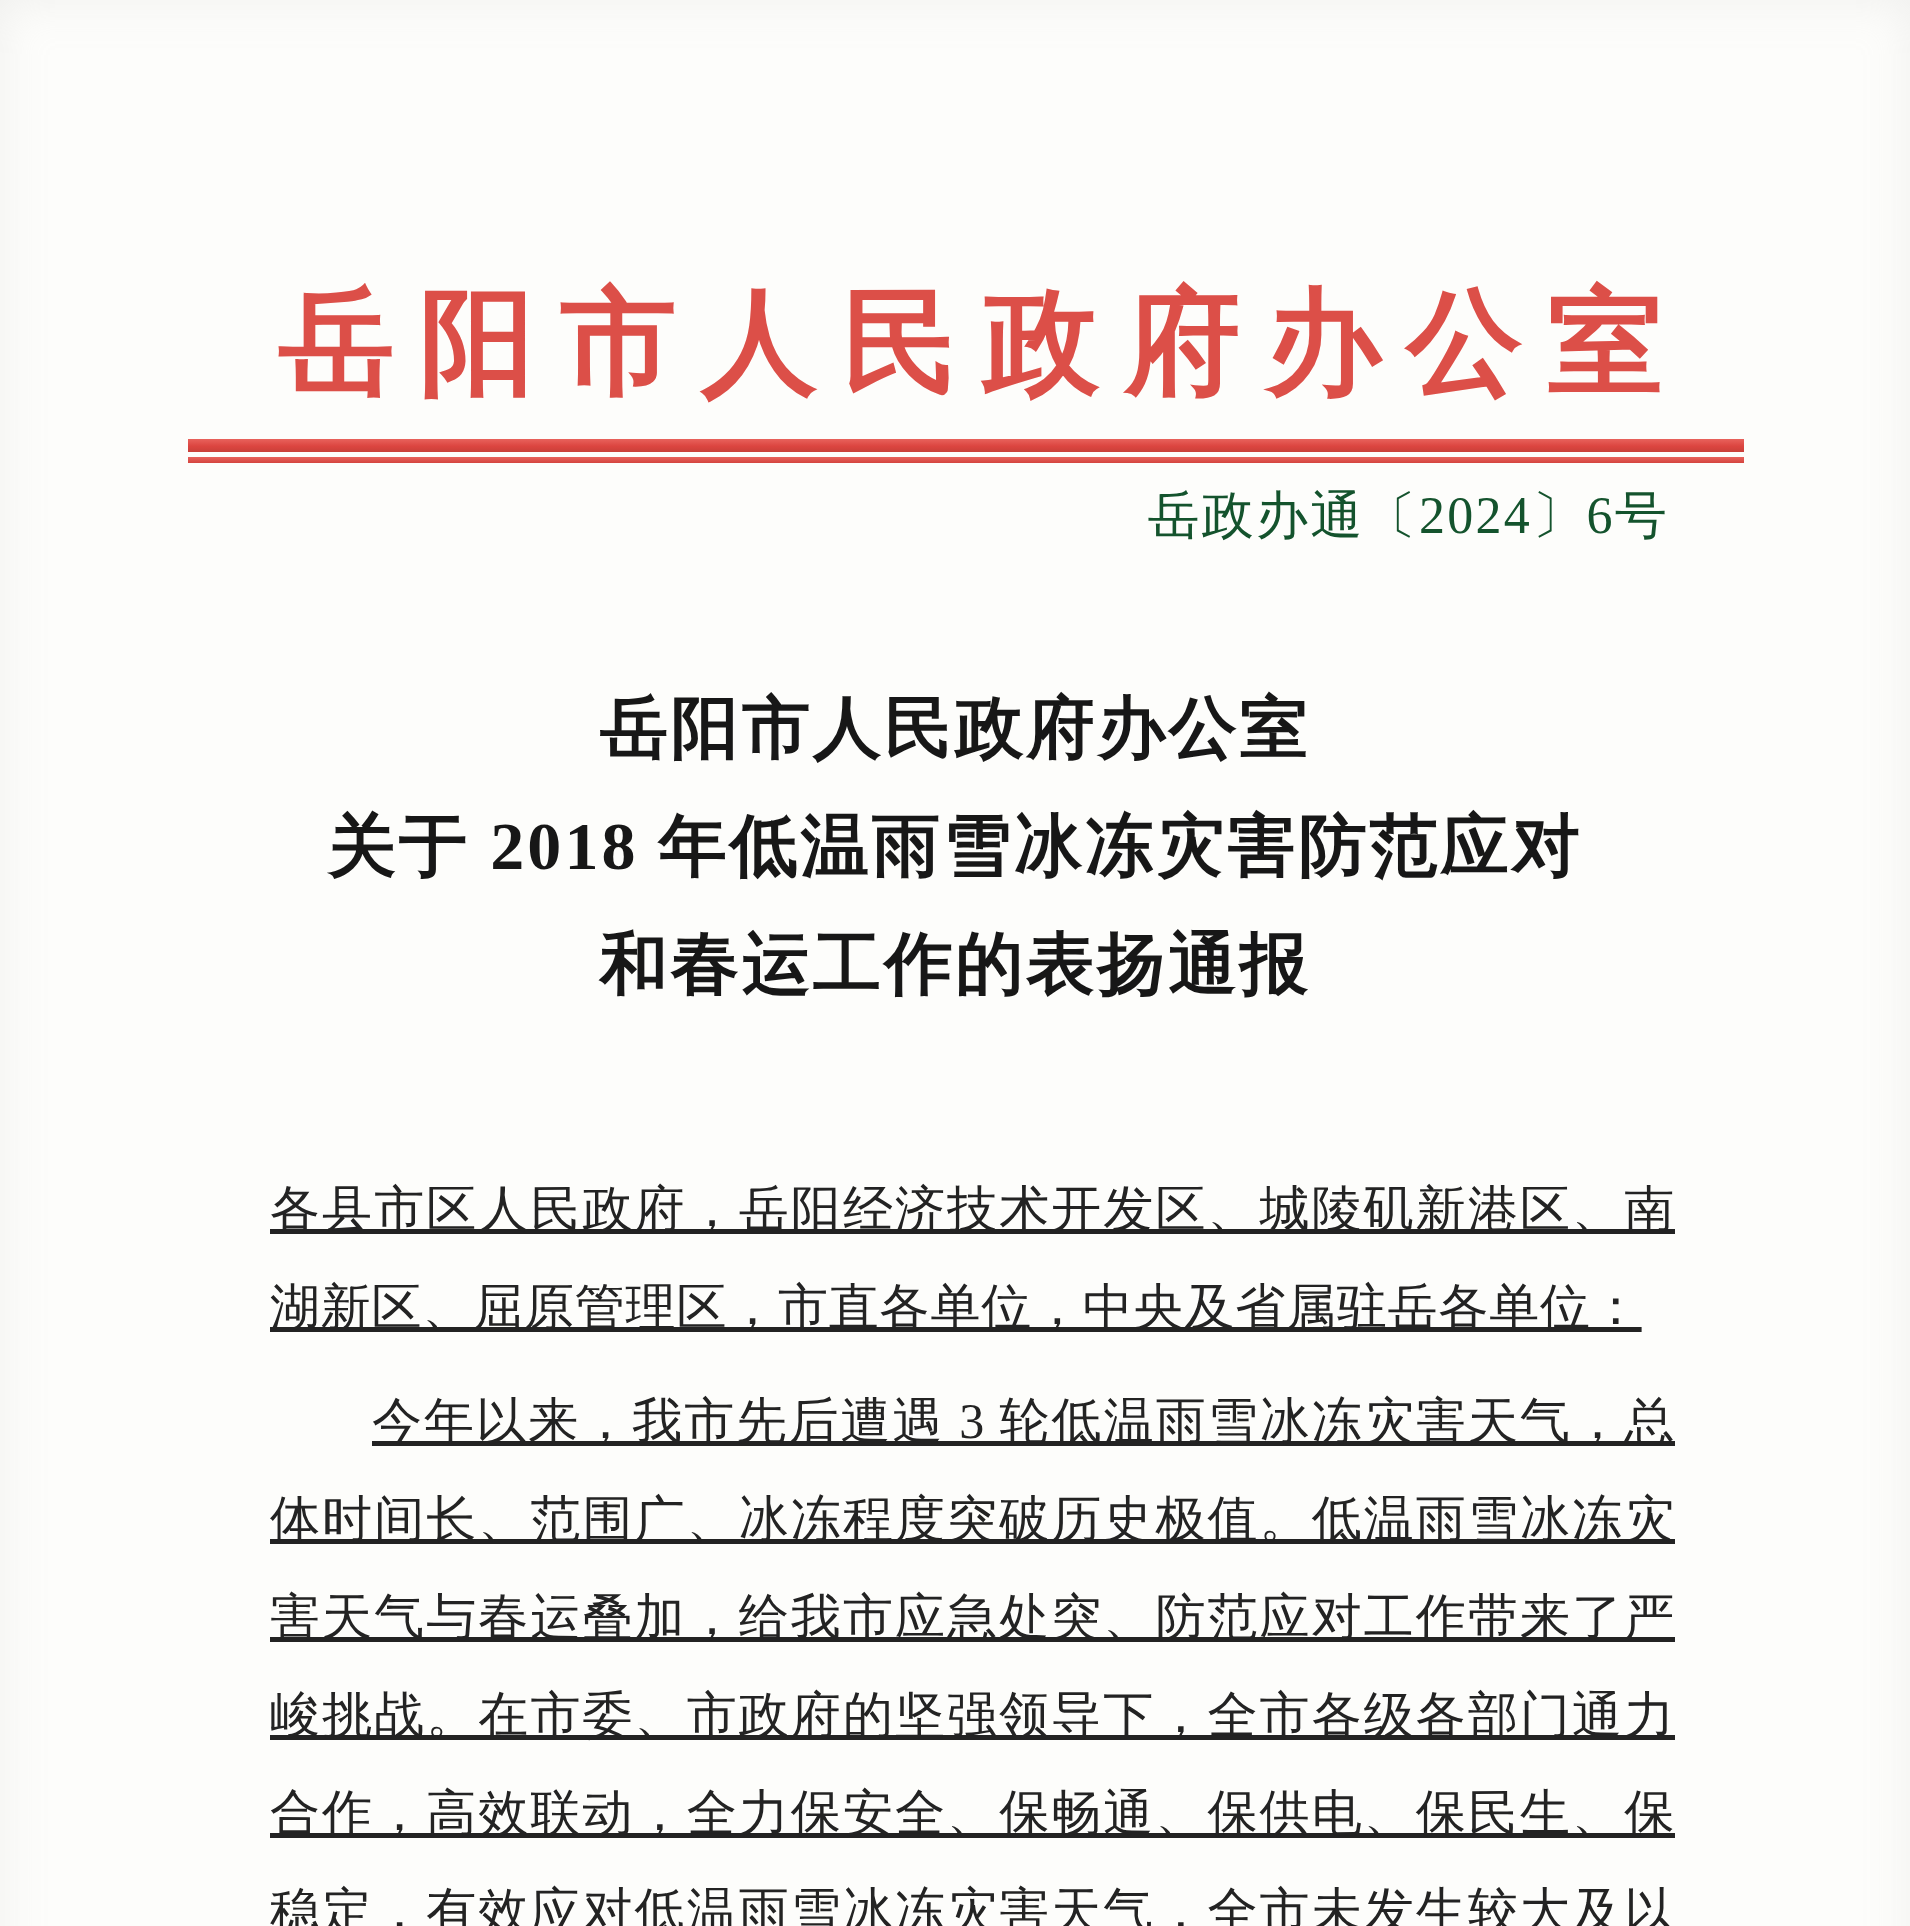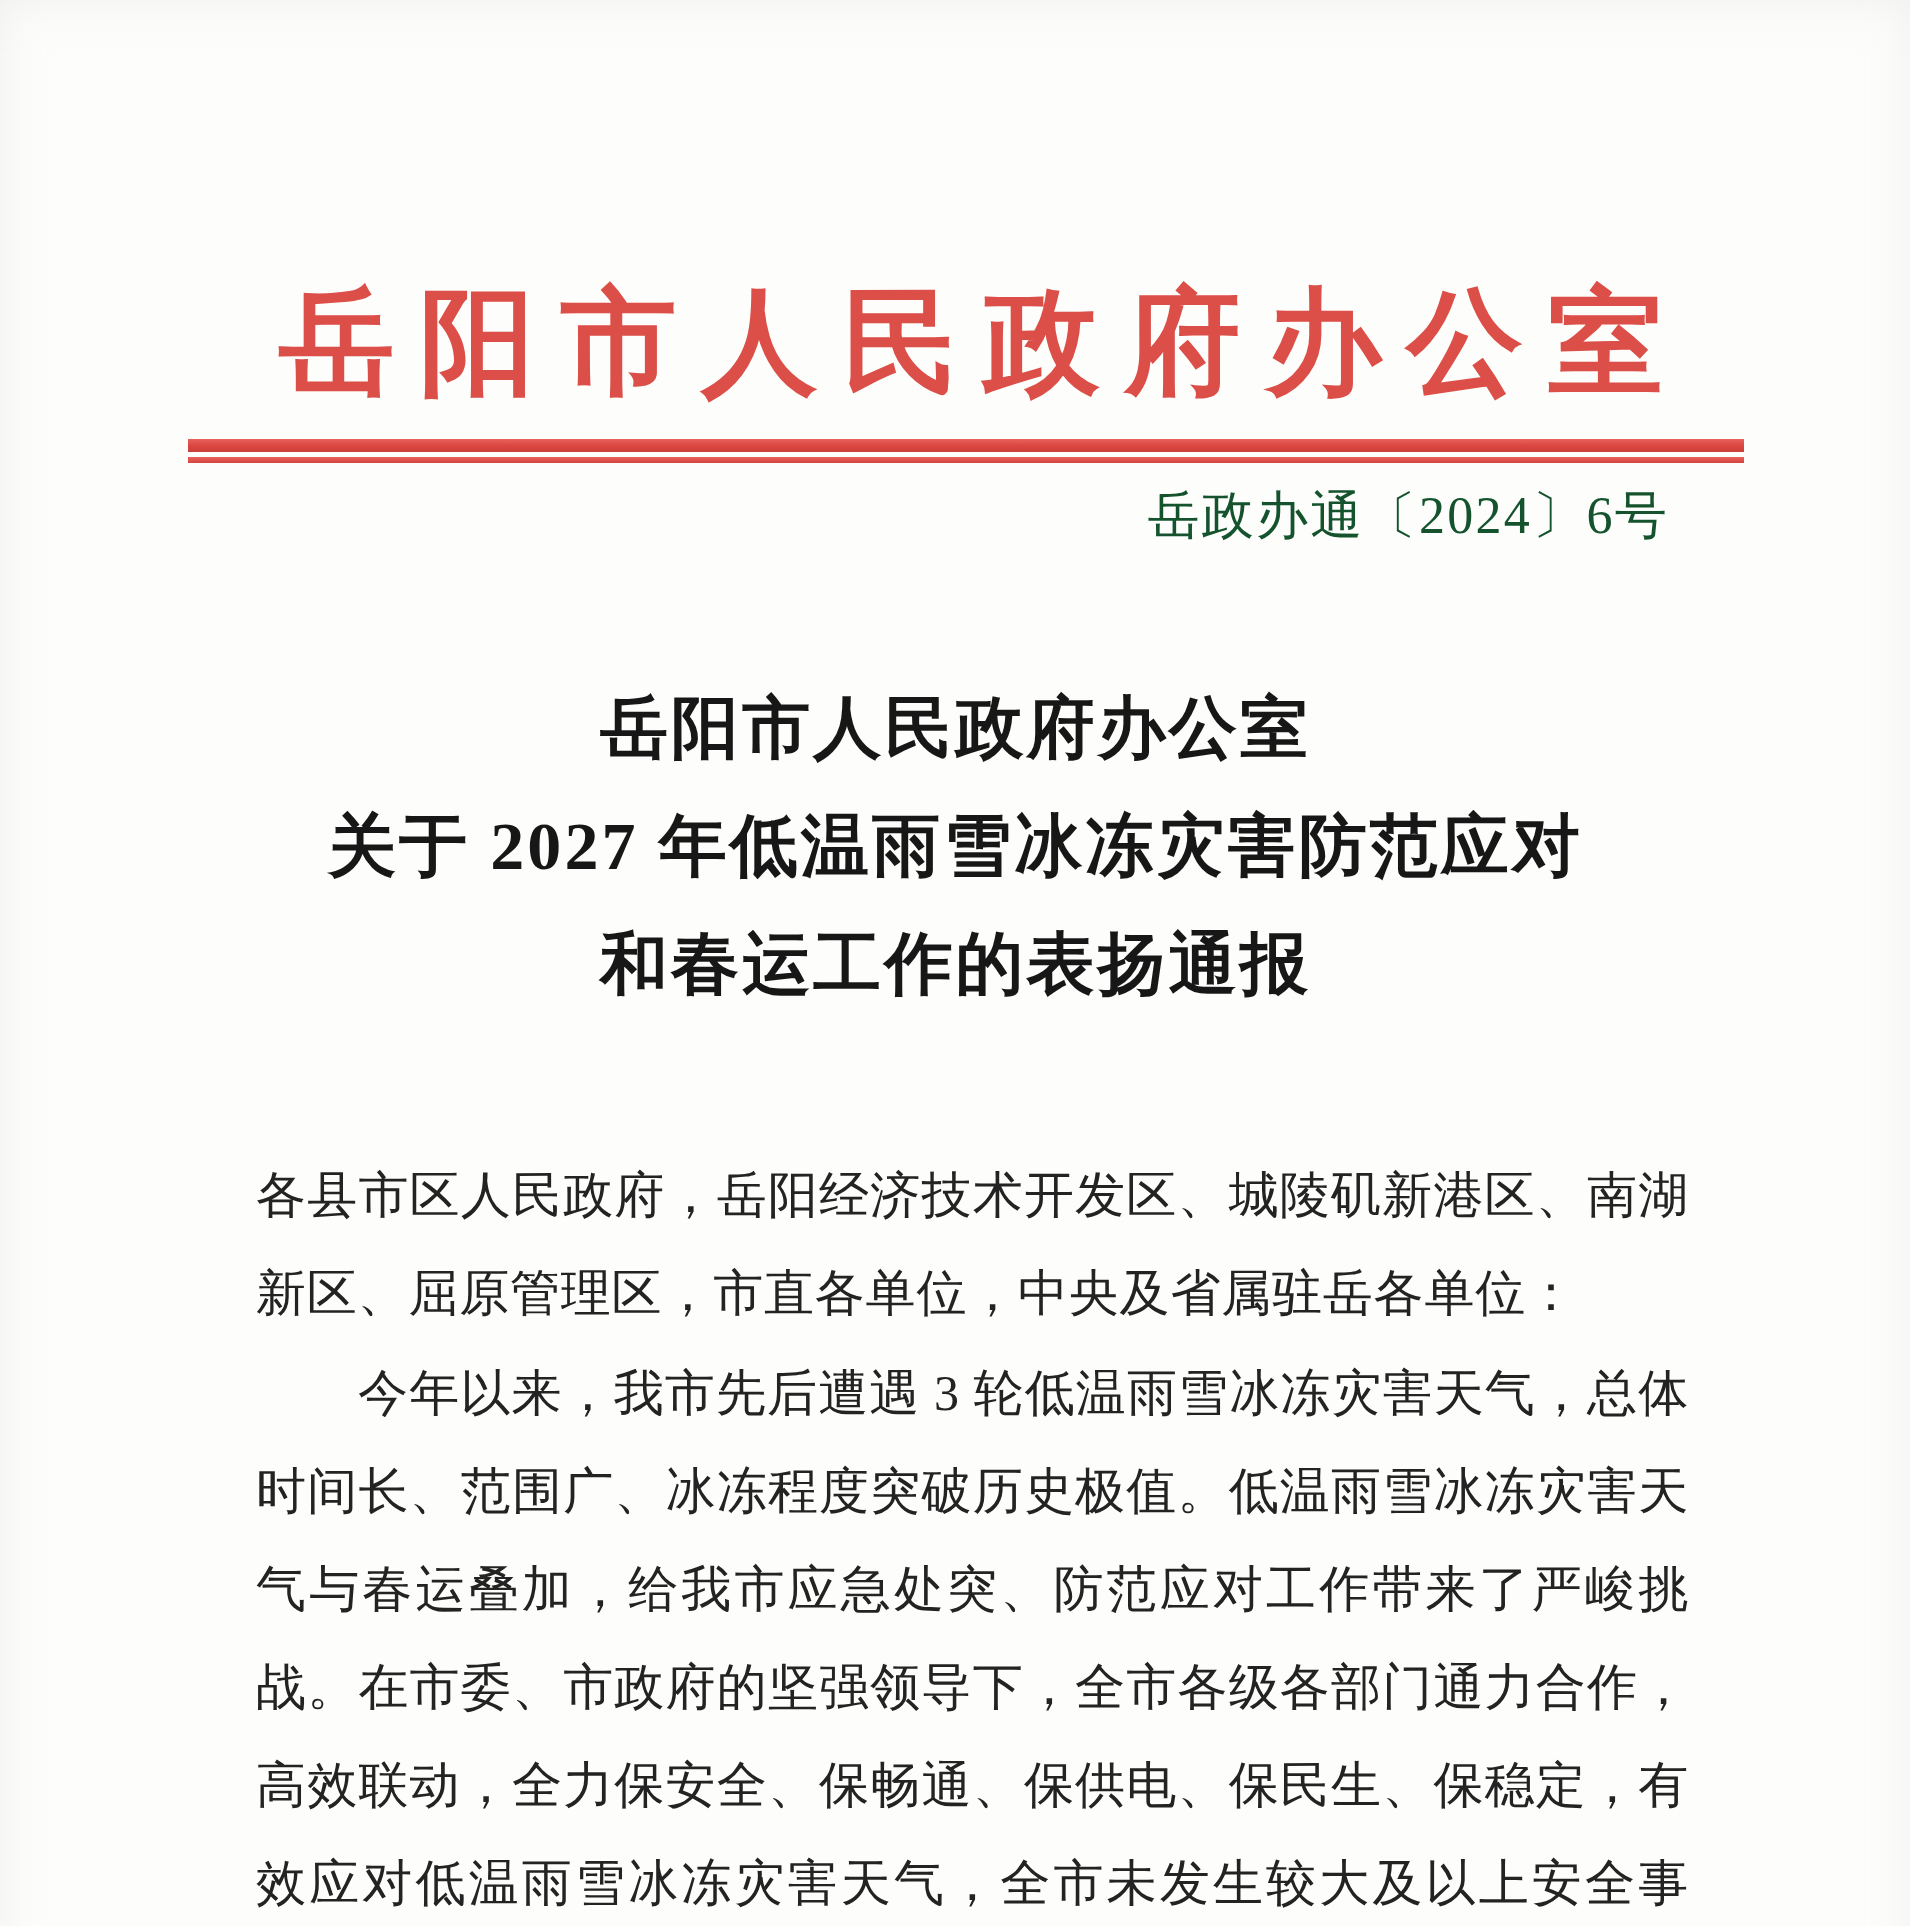--- a/index.html
+++ b/index.html
@@ -73,42 +73,43 @@
     left: 254px;
     width: 1437px;
     font-size: 50px;
     line-height: 98px;
     color: #232323;
     text-align: justify;
     text-justify: inter-character;
     letter-spacing: 0.8px;
   }
   .body-text p {
-    margin: 2px;
+    margin: 16px;
     padding: 0;
+    text-decoration: underline;
   }
   .body-text p.indent {
     text-indent: 102px;
   }
 </style>
 </head>
 <body>
 
 <div class="page">
 
   <div class="masthead">岳阳市人民政府办公室</div>
 
   <div class="rule rule-top-thick"></div>
   <div class="rule rule-top-thin"></div>
 
   <div class="doc-number">岳政办通〔2024〕6号</div>
 
   <div class="doc-title">
     <span class="title-line">岳阳市人民政府办公室</span>
-    <span class="title-line">关于 2027 年低温雨雪冰冻灾害防范应对</span>
+    <span class="title-line">关于 2018 年低温雨雪冰冻灾害防范应对</span>
     <span class="title-line">和春运工作的表扬通报</span>
   </div>
 
   <div class="body-text">
     <p>各县市区人民政府，岳阳经济技术开发区、城陵矶新港区、南湖新区、屈原管理区，市直各单位，中央及省属驻岳各单位：</p>
     <p class="indent">今年以来，我市先后遭遇 3 轮低温雨雪冰冻灾害天气，总体时间长、范围广、冰冻程度突破历史极值。低温雨雪冰冻灾害天气与春运叠加，给我市应急处突、防范应对工作带来了严峻挑战。在市委、市政府的坚强领导下，全市各级各部门通力合作，高效联动，全力保安全、保畅通、保供电、保民生、保稳定，有效应对低温雨雪冰冻灾害天气，全市未发生较大及以上安全事故，全面实现“平安、便捷、温馨”的春运工作目标。经市人民政府同意，现对在 2024 年低温雨雪冰冻灾害防范应对和春运工作中作出特殊贡献、表现突出的优秀集体和优秀个人予以通报表扬。</p>
 
   </div>
 
 </div>

